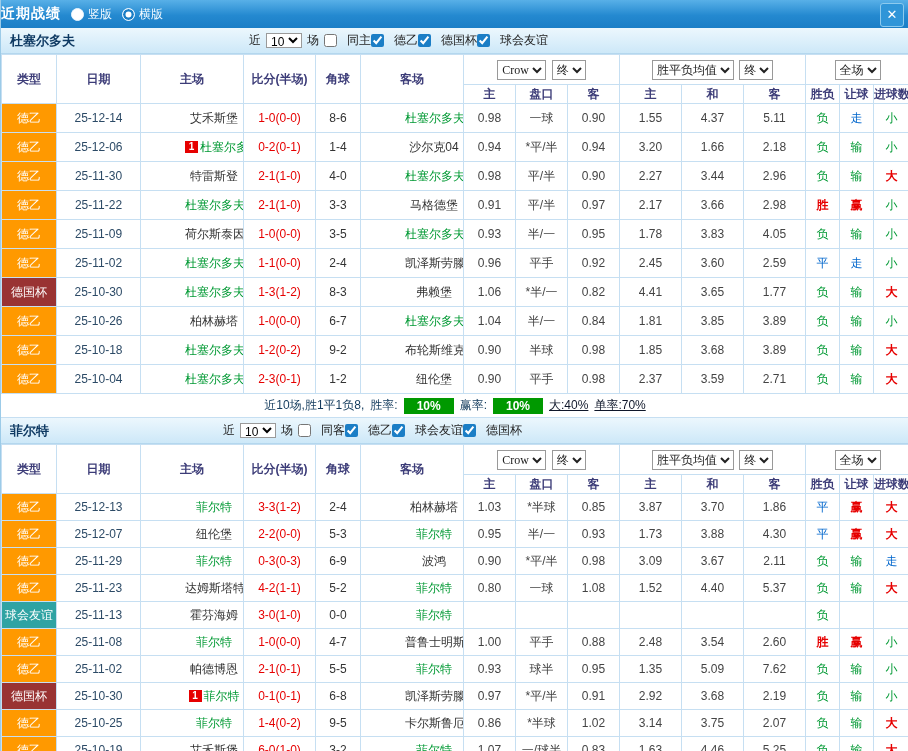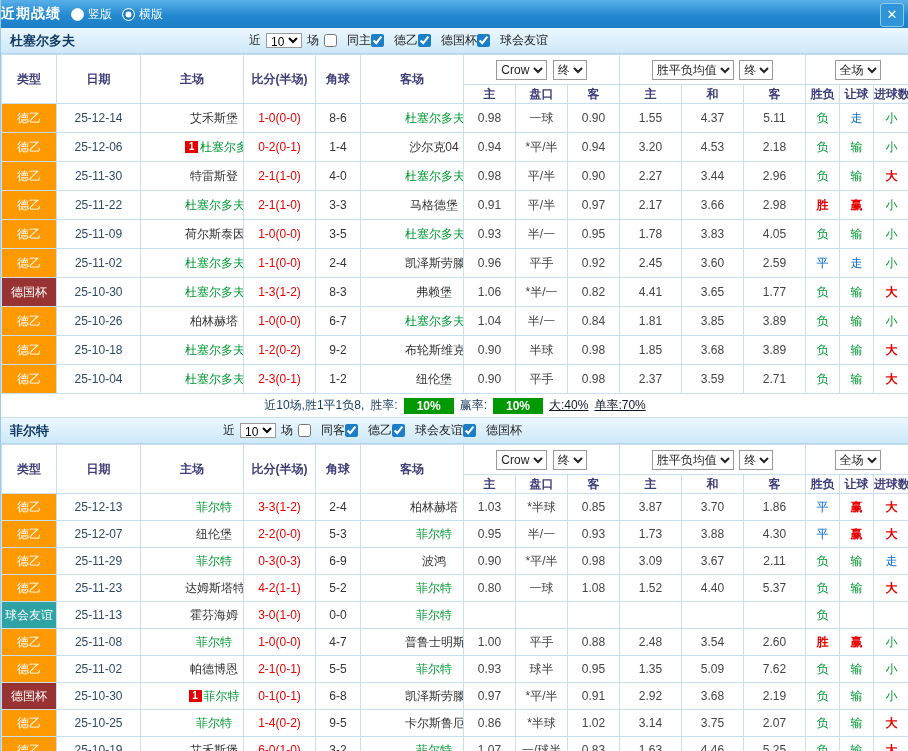--- a/index.html
+++ b/index.html
@@ -18,21 +18,21 @@
   .filter{display:flex;align-items:center;gap:5px;font-size:12px;color:#222;margin-left:165px;white-space:nowrap;}
   .filter select{font-size:12px;height:15px;border:1px solid #9a9a9a;background:#fff;}
   .cb{display:inline-flex;align-items:center;gap:10px;cursor:pointer;}
   .cb input{width:13px;height:13px;margin:0;accent-color:#1b7ec6;}
   
   table{border-collapse:collapse;table-layout:fixed;width:908px;}
   th,td{border:1px solid #c6dff2;text-align:center;font-size:12px;padding:0;overflow:hidden;white-space:nowrap;}
   thead th{color:#3c3c78;font-weight:bold;background:#fff;}
   tr.h1{height:30px;} tr.h2{height:19px;}
   .t1 tbody tr{height:29px;} .t2 tbody tr{height:27px;}
-  thead select{font-size:12px;height:20px;border:1px solid #999;background:#fff;color:#222;margin:0 1px;}
+  thead select{font-size:12px;height:20px;border:1px solid #999;background:#fff;color:#222;margin:0 1px;font-family:Liberation Serif, serif;}
   td.lg-de2{background:#ff9900;color:#fff;}
   td.lg-cup{background:#993333;color:#fff;}
   td.lg-fr{background:#2fa3a3;color:#fff;}
   td.date{color:#2c4a66;}
   td.team{color:#333;padding-left:44px;}
   td.team.team-focus{color:#009933;}
   td.score{color:#e60000;}
   td.corner{color:#333;}
   td.odds{color:#444;}
   td.res.c-red{color:#e60000;font-weight:bold;}
@@ -156,21 +156,21 @@
           <td class="lg-de2">德乙</td>
           <td class="date">25-12-06</td>
           <td class="team team-focus"><span class="num-badge">1</span>杜塞尔多夫</td>
           <td class="score">0-2(0-1)</td>
           <td class="corner">1-4</td>
           <td class="team">沙尔克04</td>
           <td class="odds">0.94</td>
           <td class="odds">*平/半</td>
           <td class="odds">0.94</td>
           <td class="odds">3.20</td>
-          <td class="odds">4.53</td>
+          <td class="odds">1.66</td>
           <td class="odds">2.18</td>
           <td class="res c-green">负</td>
           <td class="res c-green">输</td>
           <td class="res c-green">小</td>
         </tr>
         <tr>
           <td class="lg-de2">德乙</td>
           <td class="date">25-11-30</td>
           <td class="team">特雷斯登</td>
           <td class="score">2-1(1-0)</td>

